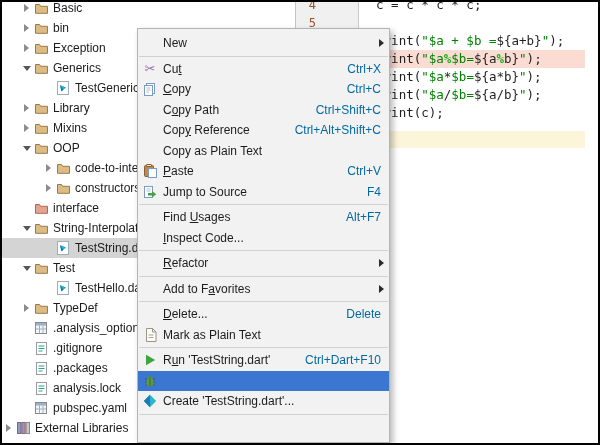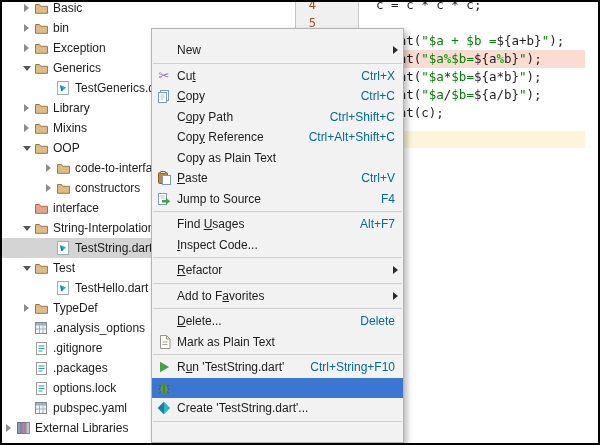--- a/index.html
+++ b/index.html
@@ -29,23 +29,23 @@
   .band{position:absolute;left:63px;width:226px;z-index:0;}
   .band.pink{top:50px;height:18px;background:#fadcd3;}
   .band.yellow{top:131px;height:17px;background:#fcf5da;}
   .codebox{position:absolute;left:65px;top:-4px;z-index:1;}
   .cline{height:18px;line-height:18px;font-size:12.5px;white-space:pre;color:#1f1f1f;}
   .cline .k{color:#1f1f1f;}
   .cline .s{color:#008200;}
   .cline .hl{color:#14b314;font-weight:bold;}
 
   
-  .menu{position:absolute;left:151px;top:28px;width:253px;height:415px;background:#f2f2f2;
+  .menu{position:absolute;left:137px;top:28px;width:253px;height:415px;background:#f2f2f2;
         border:1px solid #b4b4b4;box-shadow:3px 3px 6px rgba(0,0,0,.28);z-index:10;box-sizing:border-box;
-        padding-top:11px;overflow:hidden;}
+        padding-top:4px;overflow:hidden;}
   .mitem{position:relative;height:20.5px;display:flex;align-items:center;padding:0 8px 0 4px;font-size:12px;color:#1c1c1c;}
   .mitem.sel{background:#3b76d1;color:#fff;}
   .mico{width:16px;height:16px;flex:0 0 16px;display:inline-flex;align-items:center;justify-content:center;margin-right:5px;}
   .mlabel{white-space:nowrap;}
   .mn{text-decoration:underline;text-underline-offset:1px;}
   .msc{margin-left:auto;color:#0369a1;font-size:12px;white-space:nowrap;padding-left:14px;}
   .mitem.sel .msc{color:#e8eefb;}
   .sub-arrow{position:absolute;right:5px;top:6px;width:0;height:0;border-left:5px solid #2b2b2b;
              border-top:4px solid transparent;border-bottom:4px solid transparent;}
   .msep{height:1px;background:#d1d1d1;margin:2px 1px;}
@@ -265,21 +265,21 @@
         <span class="tlabel">.packages</span>
       </div>
       <div class="trow lv1">
         <span class="chev"></span>
         <span class="tico">
             <svg width="11" height="13" viewBox="0 0 11 13">
               <rect x=".5" y=".5" width="10" height="12" fill="#fff" stroke="#9b9b9b"></rect>
               <path d="M2.5 4 H8.5 M2.5 6.5 H8.5 M2.5 9 H6.5" stroke="#2aa198"></path>
             </svg>
           </span>
-        <span class="tlabel">options.lock</span>
+        <span class="tlabel">analysis.lock</span>
       </div>
       <div class="trow lv1">
         <span class="chev"></span>
         <span class="tico">
             <svg width="12" height="12" viewBox="0 0 12 12">
               <rect x=".5" y=".5" width="11" height="11" fill="#f3f5f7" stroke="#8a8a8a"></rect>
               <rect x="1" y="1" width="10" height="2.5" fill="#9cb0c8"></rect>
               <path d="M4.5 1 V11 M8 1 V11 M1 7 H11" stroke="#9cb0c8" fill="none"></path>
             </svg>
           </span>
@@ -431,21 +431,21 @@
     </div>
     <div class="msep"></div>
 
     <div class="mitem">
       <span class="mico">
           <svg width="14" height="14" viewBox="0 0 14 14">
             <path d="M3 1.8 L12.2 7 L3 12.2 Z" fill="#3fa342"></path>
           </svg>
         </span>
       <span class="mlabel"><span>R</span><span class="mn">u</span><span>n 'TestString.dart'</span></span>
-      <span class="msc">Ctrl+String+F10</span>
+      <span class="msc">Ctrl+Dart+F10</span>
     </div>
     <div class="mitem sel">
       <span class="mico">
           <svg width="14" height="14" viewBox="0 0 14 14">
             <path d="M2.2 4.5 L5 6 M2 8 H4.5 M2.5 11.5 L5 10 M11.8 4.5 L9 6 M12 8 H9.5 M11.5 11.5 L9 10" stroke="#4a4a4a" fill="none"></path>
             <circle cx="7" cy="3.6" r="2" fill="#4f8b3c"></circle>
             <ellipse cx="7" cy="8.2" rx="3.6" ry="4.4" fill="#5a9a44"></ellipse>
             <path d="M7 4 V12.4" stroke="#3c6b2d"></path>
           </svg>
         </span>

